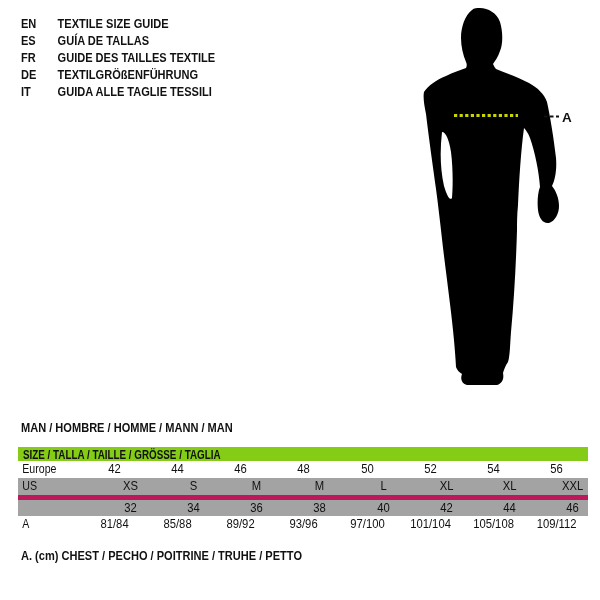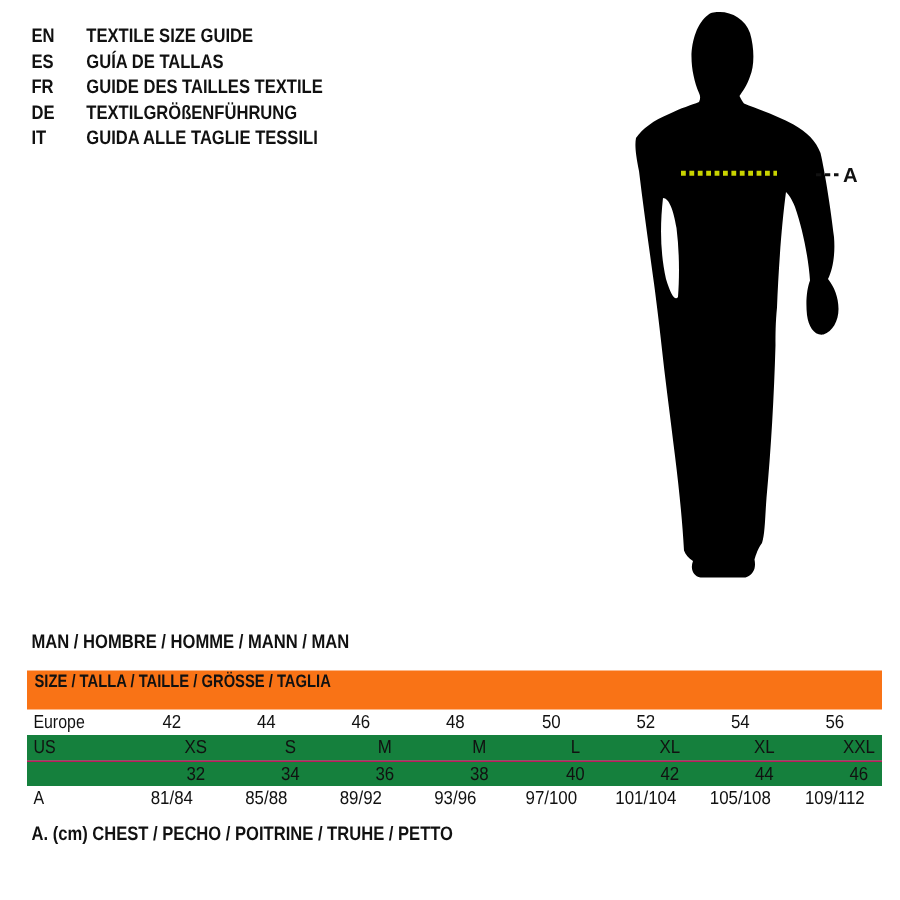--- a/index.html
+++ b/index.html
@@ -20,26 +20,26 @@
   .cat-line { height:18px; line-height:18px; font-size:13px; font-weight:700;
     transform:scaleX(0.85); transform-origin:0 50%; white-space:nowrap; }
   
   .figure-svg { position:absolute; left:0; top:0; width:600px; height:600px; pointer-events:none; }
   .measure-a { font-family:"Liberation Sans","DejaVu Sans",sans-serif; font-size:13.5px; font-weight:700; fill:#111; }
   
   .section-title { position:absolute; left:21px; top:420px; height:16px; line-height:16px;
     font-size:13px; font-weight:700; transform:scaleX(0.85); transform-origin:0 50%; white-space:nowrap; }
   
   .size-table { position:absolute; left:18px; top:447px; width:570px; }
-  .thead { height:26px; line-height:14px; background:#f97316; padding-left:5px; }
+  .thead { height:14px; line-height:14px; background:#84cc16; padding-left:5px; }
   .thead span { display:inline-block; font-size:12px; font-weight:700;
     transform:scaleX(0.82); transform-origin:0 50%; white-space:nowrap; }
   .trow { display:flex; height:17px; line-height:17px; }
-  .trow.alt { background:#15803d;gap:32px; }
-  .trow.alt + .trow.alt { border-top:1px solid #be185d; height:16px; line-height:16px; }
+  .trow.alt { background:#a3a3a3;gap:32px; }
+  .trow.alt + .trow.alt { border-top:5px solid #be185d; height:16px; line-height:16px; }
   .rlabel { flex:0 0 60px; width:60px; padding-left:5px; font-size:12.5px; font-weight:400;
     transform:scaleX(0.85); transform-origin:0 50%; white-space:nowrap; }
   .cell { flex:1 1 0; text-align:center; font-size:12.5px; font-weight:400;
     transform:scaleX(0.9); white-space:nowrap; }
   
   .footer-note { position:absolute; left:21px; top:548px; height:16px; line-height:16px;
     font-size:13px; font-weight:700; transform:scaleX(0.85); transform-origin:0 50%; white-space:nowrap; }
 </style>
 </head>
 <body>

